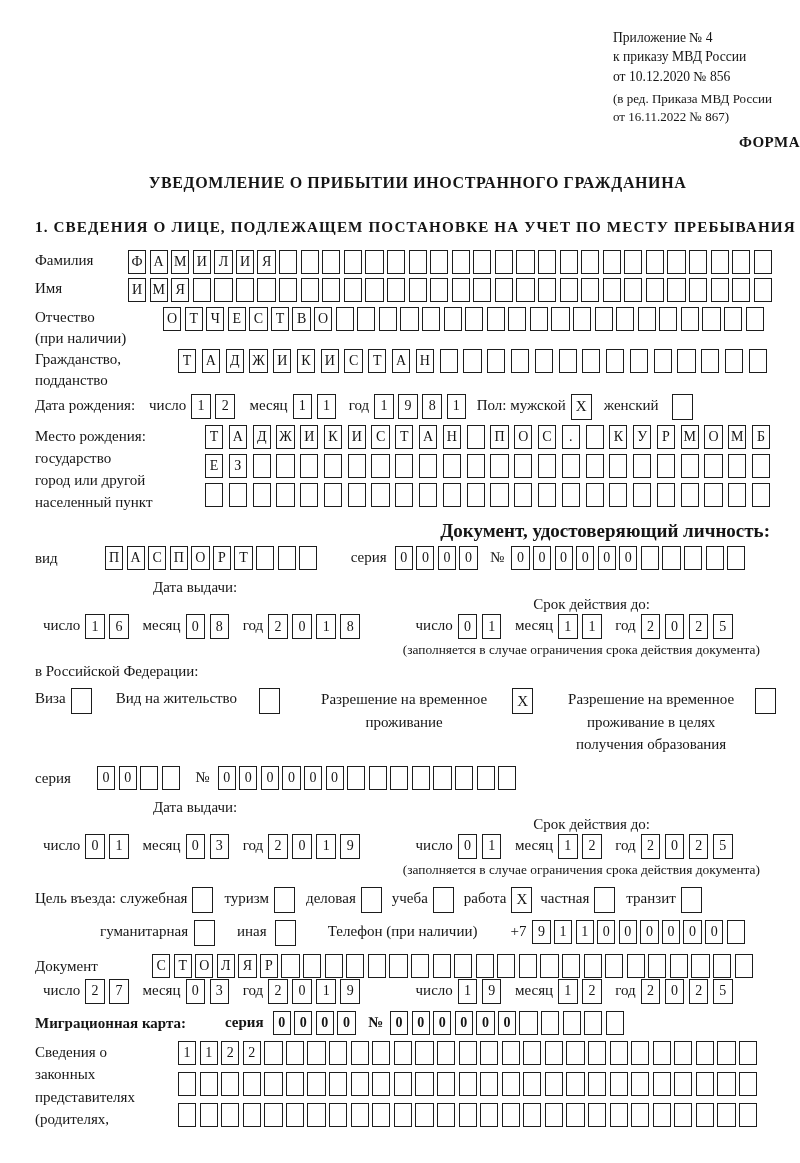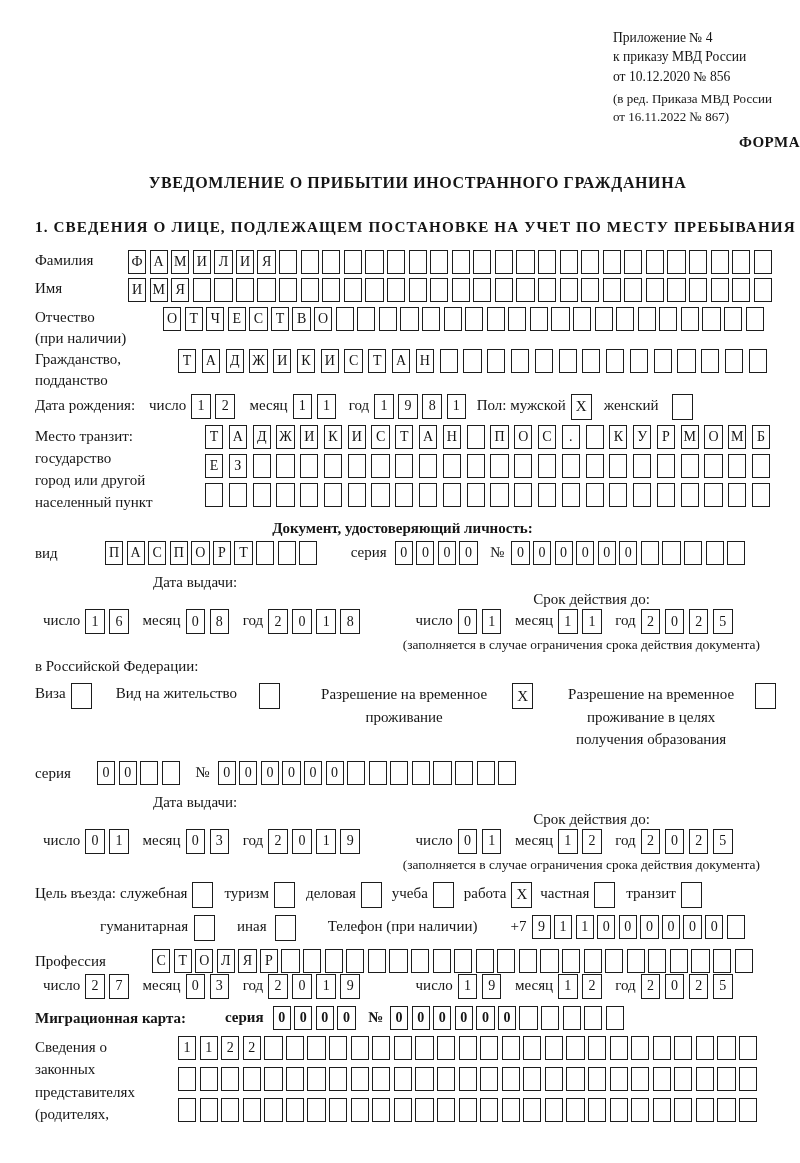--- a/index.html
+++ b/index.html
@@ -28,21 +28,21 @@
   .cb{
     flex:0 0 auto;width:21px;height:26px;box-sizing:border-box;border:1.7px solid #1d1d1d;
     display:inline-flex;align-items:center;justify-content:center;font-size:15px;
   }
   .dlbl{margin:3px 5px 0 0;}
   .dg{display:flex;align-items:flex-start;}
   .dg .boxes{margin-right:9px;}
   .dg .box{width:19.5px;height:25px;margin-right:4.6px;}
   .dates-head{display:flex;margin-top:9px;flex-direction:column;}
   .note-right{text-align:right;font-size:13.4px;padding-right:40px;margin-top:3px;}
-  .center-bold{text-align:center;font-weight:bold;font-size:15px;margin-top:7px;padding-right:30px;}
+  .center-bold{text-align:right;font-weight:bold;font-size:19px;margin-top:7px;padding-right:30px;}
   .opt-block{text-align:center;line-height:1.5;}
   .mt{margin-top:6px;}
 </style>
 </head>
 <body>
 
 <div class="page">
 
   <div class="hdr">
     <div>Приложение № 4</div>
@@ -224,21 +224,21 @@
         <span class="box">1</span>
       </span>
     <span class="dlbl">Пол: мужской</span>
     <span class="cb">X</span>
     <span class="dlbl" style="margin-left:12px;">женский</span>
     <span class="cb" style="margin-left:8px;"></span>
   </div>
 
   <div class="row" style="margin-top:5px;">
     <span class="lbl" style="width:170px;line-height:1.47;">
-      <span>Место транзит:</span><br>
+      <span>Место рождения:</span><br>
       <span>государство</span><br>
       <span>город или другой</span><br>
       <span>населенный пункт</span>
     </span>
     <span>
       <span class="boxes wide" style="margin-bottom:5px;">
           <span class="box">Т</span>
           <span class="box">А</span>
           <span class="box">Д</span>
           <span class="box">Ж</span>
@@ -529,21 +529,21 @@
         <span class="box">0</span>
         <span class="box">0</span>
         <span class="box">0</span>
         <span class="box">0</span>
         <span class="box">0</span>
         <span class="box"></span>
       </span>
   </div>
 
   <div class="row" style="margin-top:8px;">
-    <span class="lbl" style="width:117px;padding-top:2px;">Профессия</span>
+    <span class="lbl" style="width:117px;padding-top:2px;">Документ</span>
     <span class="boxes">
         <span class="box">С</span>
         <span class="box">Т</span>
         <span class="box">О</span>
         <span class="box">Л</span>
         <span class="box">Я</span>
         <span class="box">Р</span>
         <span class="box"></span>
         <span class="box"></span>
         <span class="box"></span>

